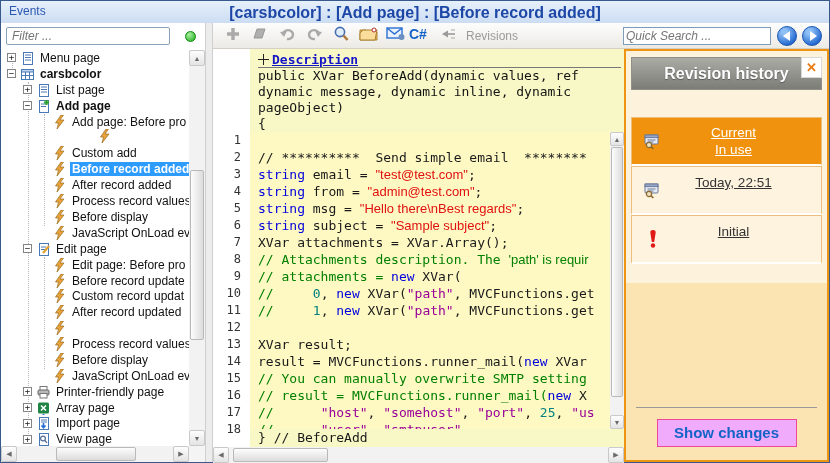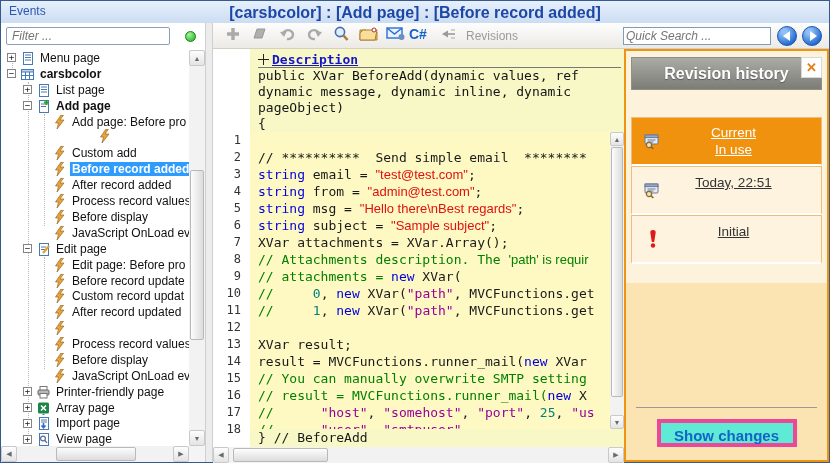--- a/index.html
+++ b/index.html
@@ -110,21 +110,21 @@
   .ritem { position:relative; height:49px; border:1px solid #EBBE7E; border-bottom:2px solid #fff;
            background:#FDF3DF; display:flex; align-items:center; }
   .ritem.current { background:#F0920E; color:#fff; }
   .ritem .ricon { width:26px; min-width:26px; display:flex; justify-content:center; margin-left:8px; }
   .ritem .rtext { flex:1; text-align:center; font-size:13.5px; color:#333; padding-right:20px; }
   .ritem.current .rtext { color:#fff; }
   .ritem .rline { line-height:17px;text-decoration:underline; }
   .ritem.top-text .rtext { align-self:flex-start; padding-top:7px; }
   #rev-divider { position:absolute; left:10px; right:10px; bottom:52px; height:1px; background:#9a9a9a; }
   #show-changes { position:absolute; left:50%; transform:translateX(-50%); bottom:13px;
-                  width:140px; height:28px; background:#5eead4; border:4px solid #ec4899;
+                  width:140px; height:28px; background:#f0abfc; border:1px solid #ec4899;
                   font-weight:bold; font-size:15px; color:#1464C8; text-align:center; line-height:26px;
                   font-family:"Liberation Sans",sans-serif; }
 </style>
 </head>
 <body>
 
 <div id="window">
 
   <div id="titlebar">
     <span id="app-title">Events</span>

